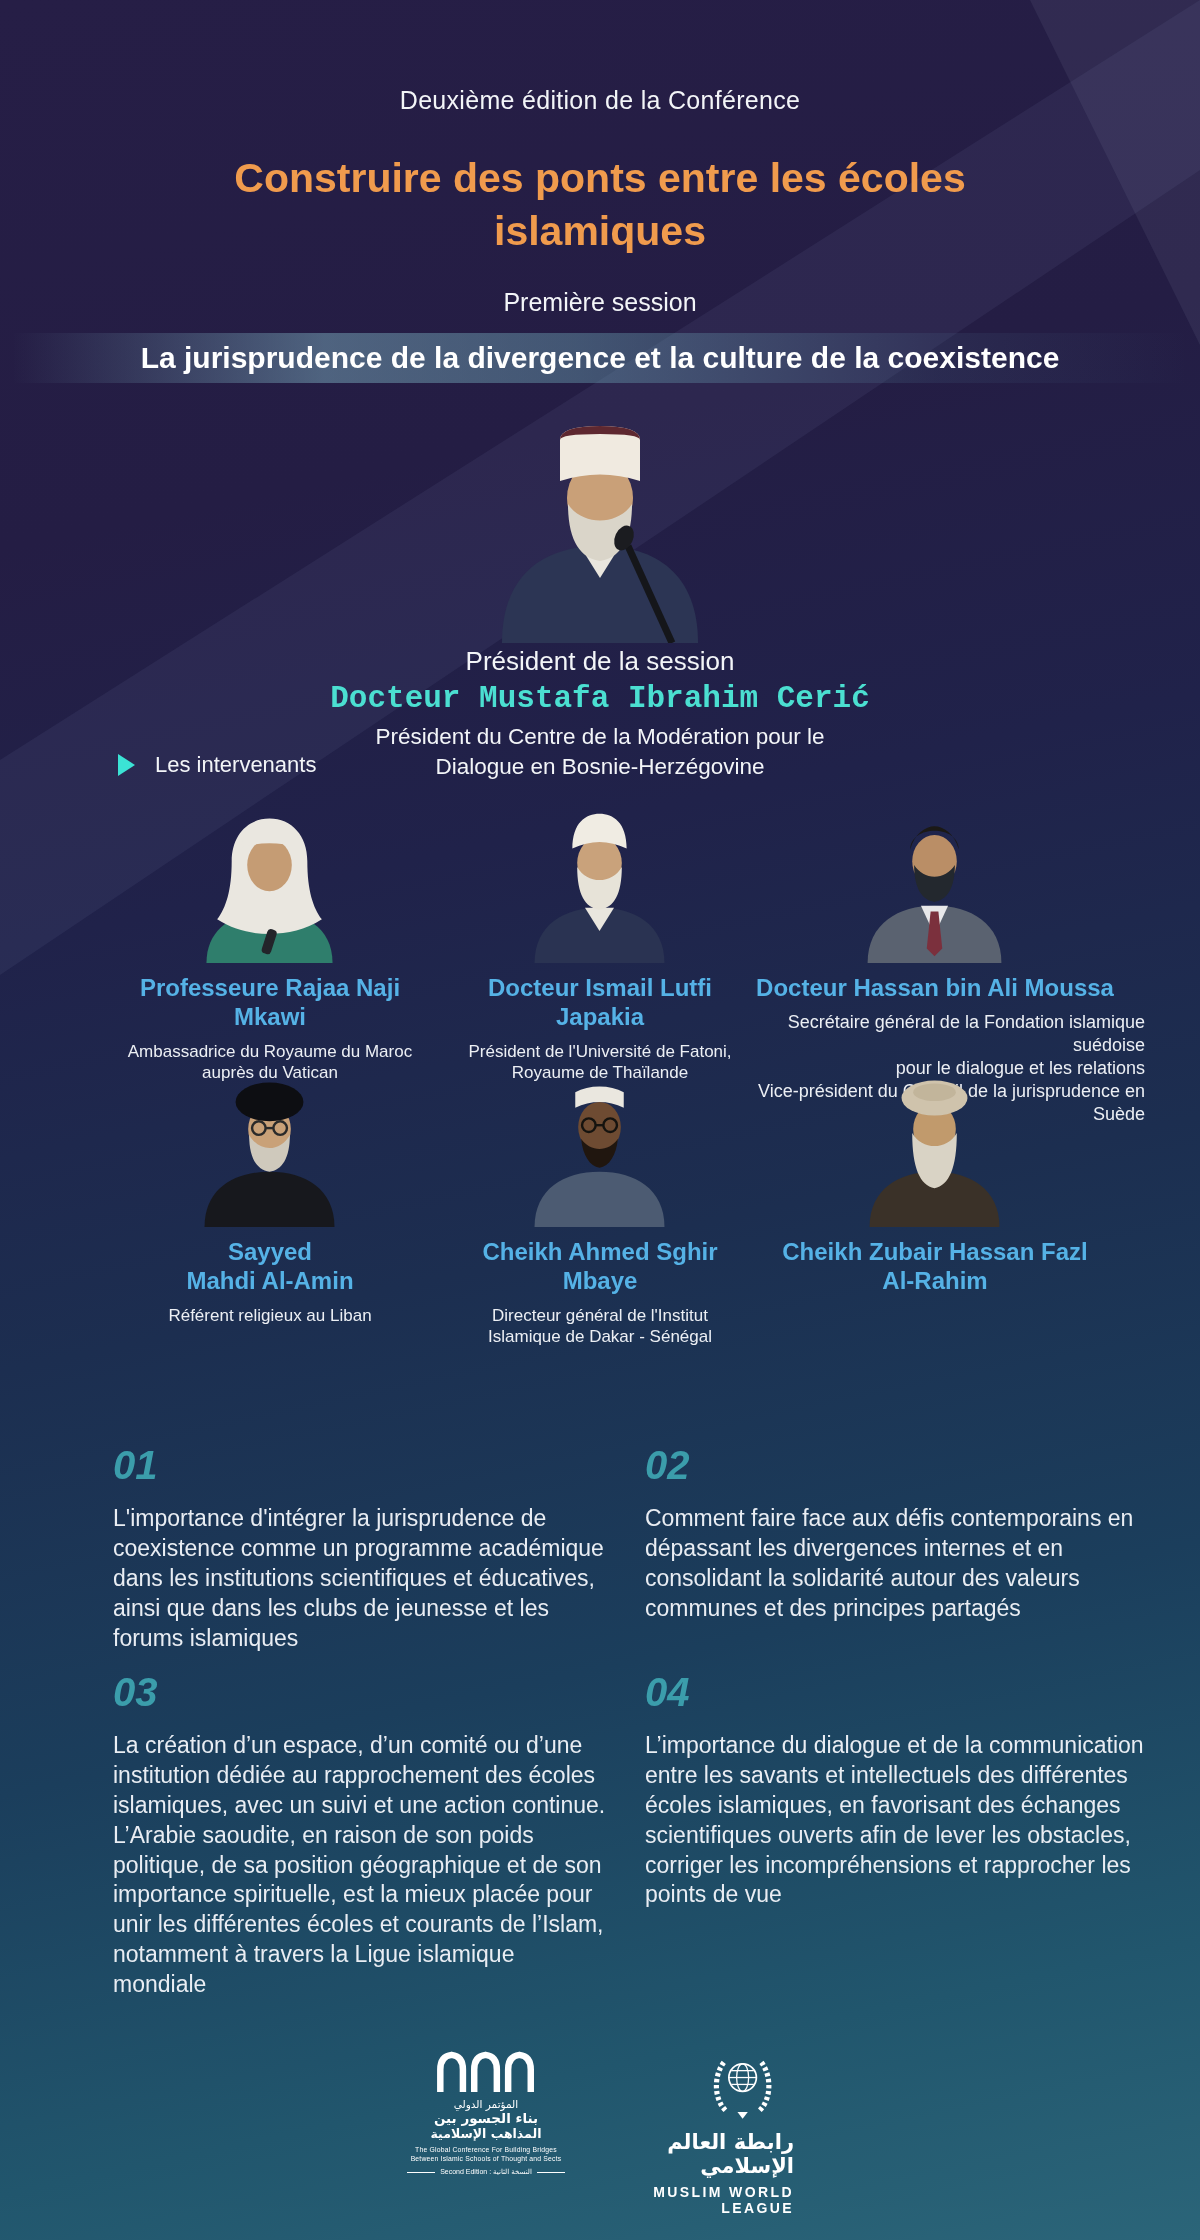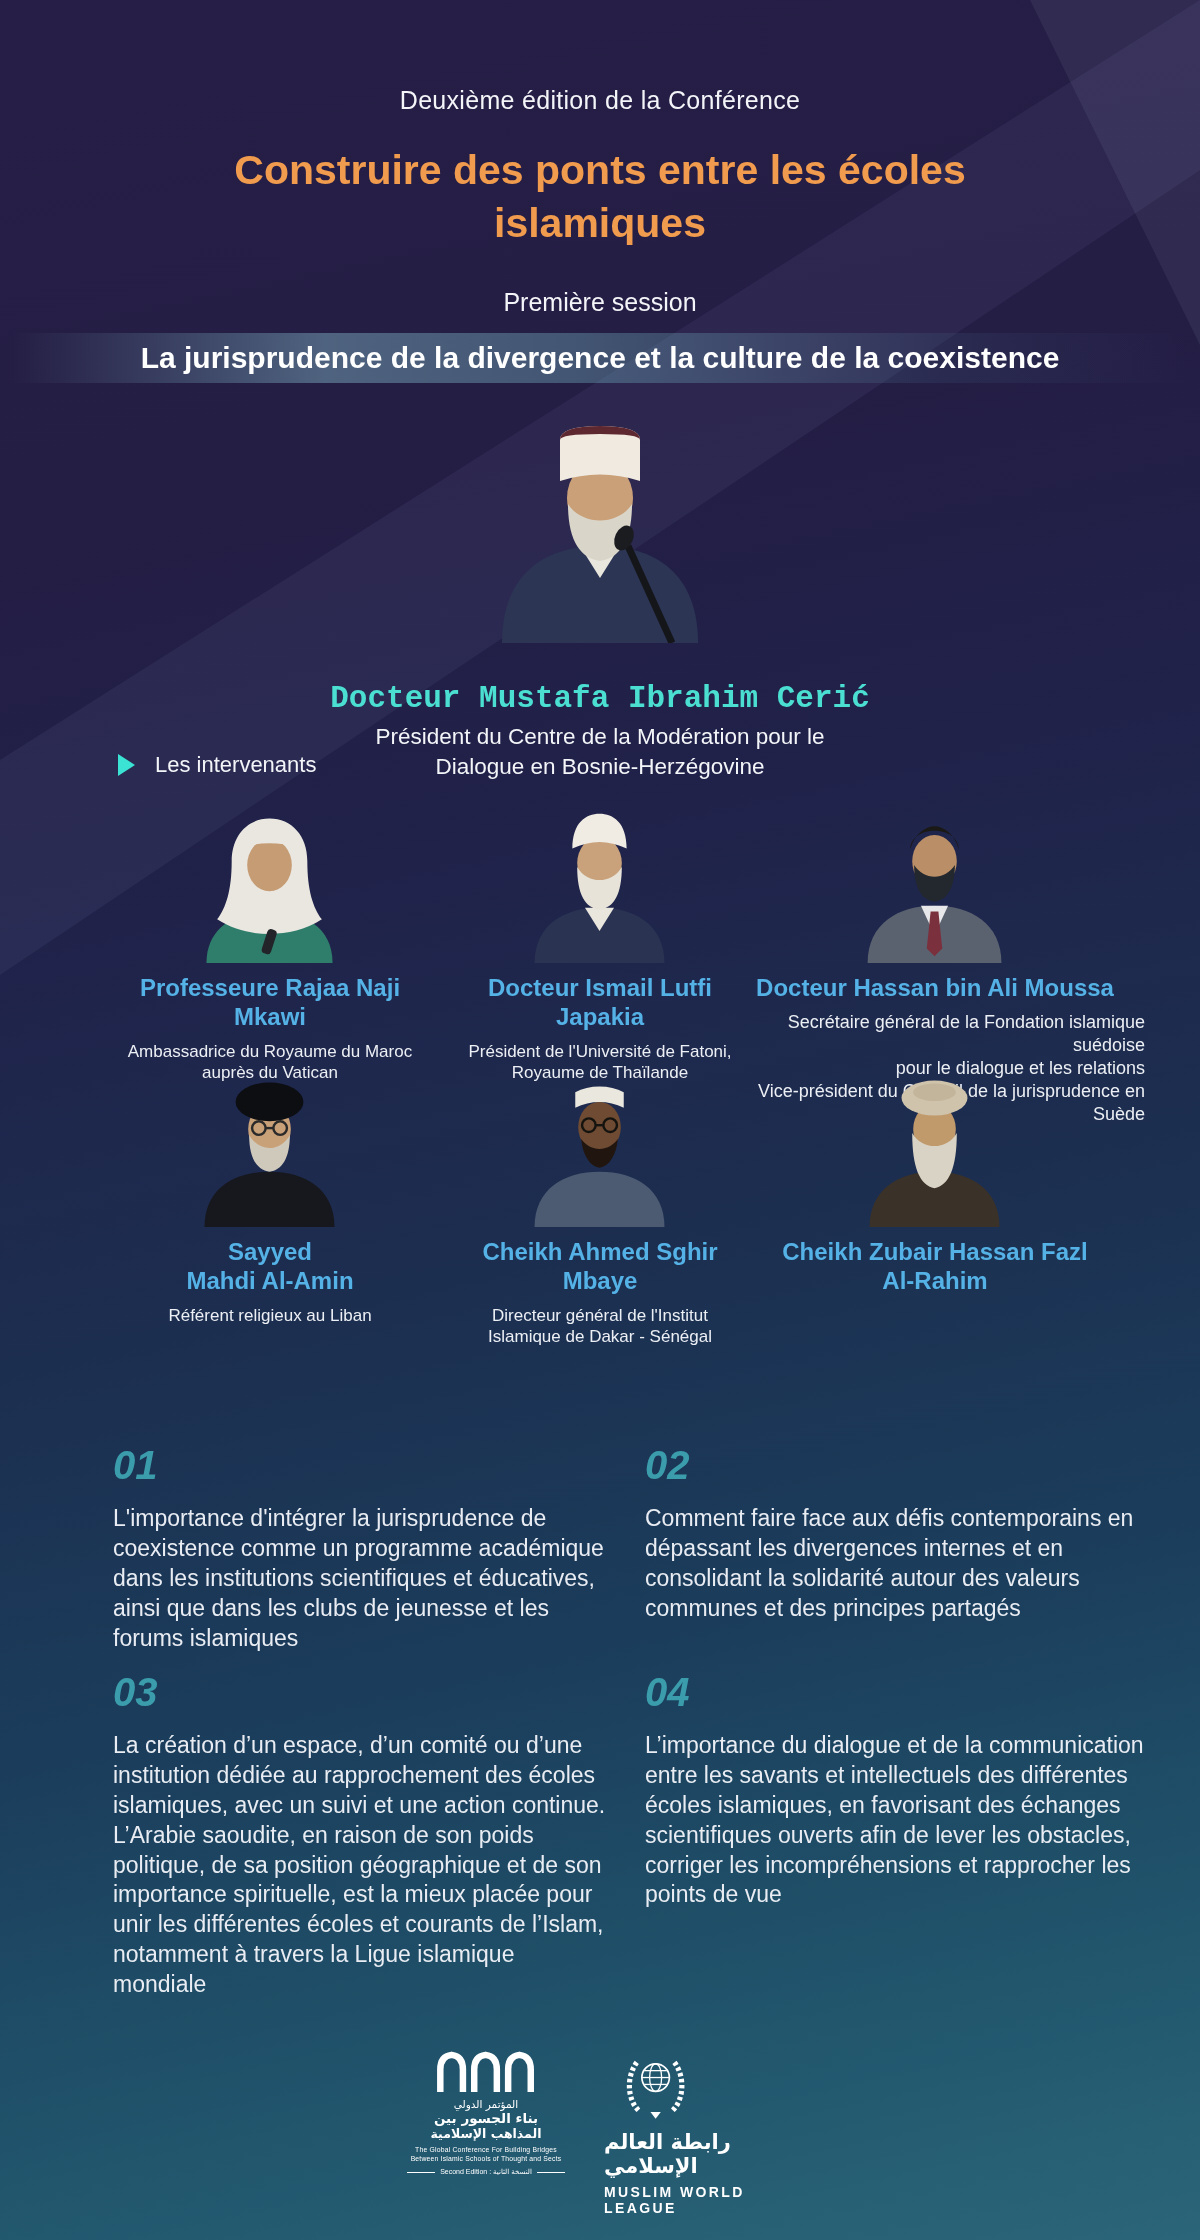--- a/index.html
+++ b/index.html
@@ -62,52 +62,53 @@
   .footer{top:2050px;left:0;width:1200px;display:flex;justify-content:center;gap:38px;align-items:flex-start;}
   .conf-logo{width:160px;text-align:center;color:#fff;}
   .conf-logo .arches{height:42px;}
   .ar{font-family:"DejaVu Sans",sans-serif;direction:rtl;}
   .conf-ar1{font-size:10.5px;margin-top:2px;}
   .conf-ar2{font-size:13.5px;font-weight:700;}
   .conf-ar3{font-size:12.5px;font-weight:700;}
   .conf-en{font-size:6.8px;line-height:1.35;margin-top:4px;letter-spacing:.2px;}
   .conf-ed{font-size:7px;margin-top:5px;display:flex;align-items:center;gap:5px;justify-content:center;}
   .conf-ed .dash{flex:0 0 28px;border-top:1px solid #fff;}
-  .mwl-logo{width:190px;text-align:left;color:#fff;}
+  .mwl-logo{width:190px;text-align:right;color:#fff;}
   .mwl-emblem{height:74px;}
   .mwl-ar{font-size:21px;font-weight:700;margin-top:2px;}
   .mwl-name{font-size:14px;font-weight:700;letter-spacing:2.4px;margin-top:6px;}
 </style>
 </head>
 <body>
 
 <div class="poster">
   <div class="bg-band"></div>
   <div class="bg-wedge"></div>
 
   <div class="abs ctr edition">Deuxième édition de la Conférence</div>
-  <h1 class="abs ctr main-title pre" style="margin:8px">Construire des ponts entre les écoles
+  <h1 class="abs ctr main-title pre" style="margin:16px">Construire des ponts entre les écoles
 islamiques</h1>
   <div class="abs ctr session">Première session</div>
   <div class="abs session-band">
     <h2>La jurisprudence de la divergence et la culture de la coexistence</h2>
   </div>
 
   <div class="abs president-photo">
     <svg viewBox="0 0 380 237" width="380" height="237" aria-hidden="true">
       <path d="M92,237 C92,168 134,140 190,140 C246,140 288,168 288,237 Z" fill="#2C3554"></path>
       <path d="M170,140 L190,172 L210,140 Z" fill="#E9E6DE"></path>
       <ellipse cx="190" cy="92" rx="33" ry="38" fill="#C9A078"></ellipse>
       <path d="M158,98 C158,134 170,152 190,155 C210,152 222,134 222,98 C208,120 172,120 158,98 Z" fill="#DAD5C9"></path>
       <path d="M150,75 L150,34 Q150,20 190,20 Q230,20 230,34 L230,75 Q190,62 150,75 Z" fill="#F0EAE0"></path>
       <path d="M150,34 Q150,20 190,20 Q230,20 230,34 Q230,28 190,28 Q150,28 150,34 Z" fill="#5E2830"></path>
       <line x1="262" y1="237" x2="218" y2="140" stroke="#15161A" stroke-width="7"></line>
       <ellipse cx="214" cy="132" rx="9" ry="13" fill="#1B1C20" transform="rotate(25 214 132)"></ellipse>
     </svg>
   </div>
+  <div class="abs ctr pres-label">Président de la session</div>
   <div class="abs ctr pres-name">Docteur Mustafa Ibrahim Cerić</div>
   <div class="abs ctr pres-role pre">Président du Centre de la Modération pour le
 Dialogue en Bosnie-Herzégovine</div>
 
   <div class="abs intervenants">
     <span class="tri"></span>
     <span class="lbl">Les intervenants</span>
   </div>
 
   <div class="card r1c1">

